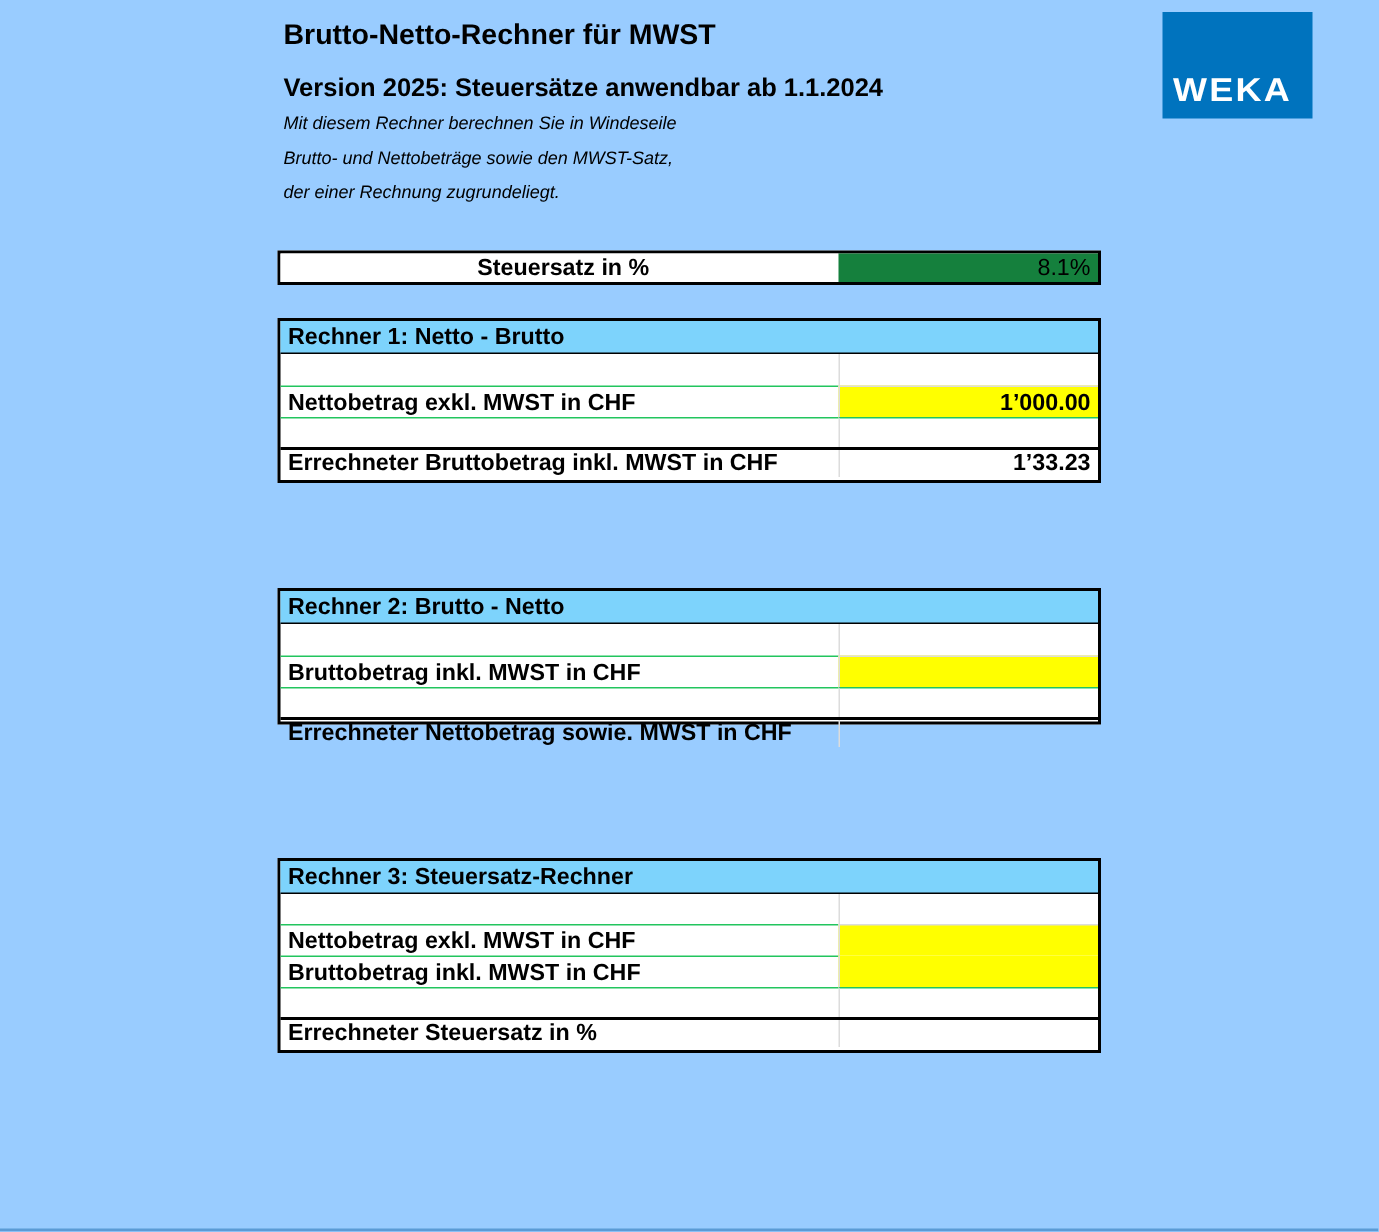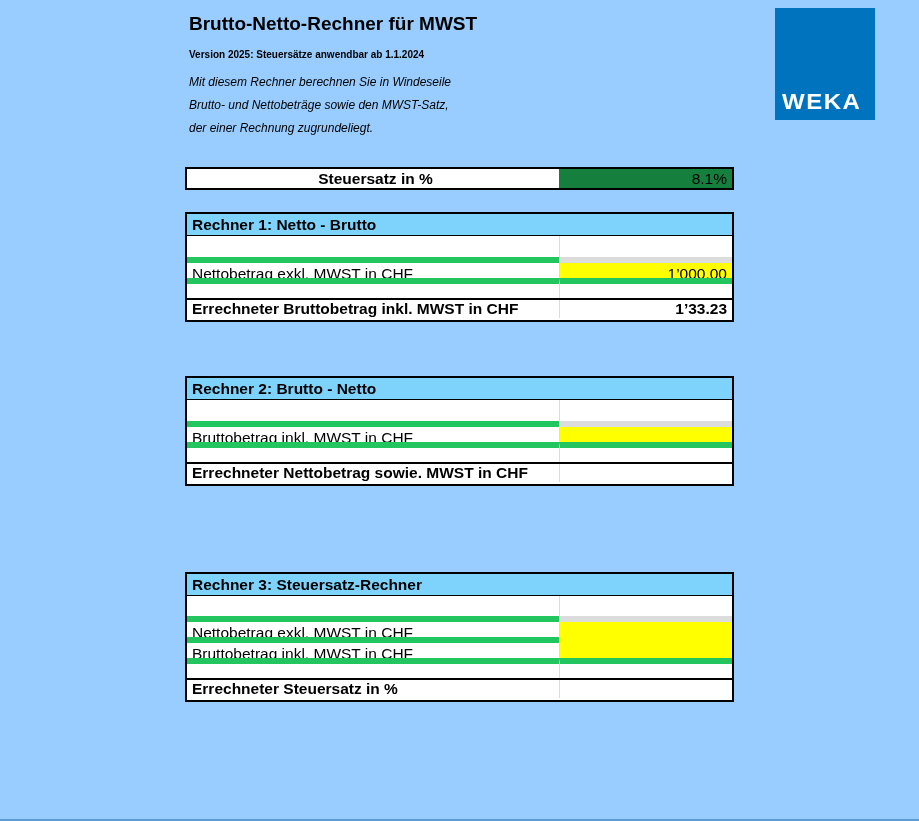--- a/index.html
+++ b/index.html
@@ -12,31 +12,31 @@
     overflow:hidden;
   }
 
   
   .page-title {
     position:absolute; left:189px; top:13px;
     font-size:19px; font-weight:bold; white-space:nowrap;
   }
   .subtitle {
     position:absolute; left:189px; top:49px;
-    font-size:10px; font-weight:bold; white-space:nowrap;
+    font-size:17px; font-weight:bold; white-space:nowrap;
   }
   .description {
     position:absolute; left:189px; top:71px;
     font-size:12px; line-height:23px; white-space:nowrap;font-style:italic;
   }
 
   
   .logo {
     position:absolute; left:775px; top:8px;
-    width:100px; height:112px; background:#0073BE;
+    width:100px; height:71px; background:#0073BE;
     display:flex; align-items:flex-end;
   }
   .logo-text {
     color:#fff; font-weight:bold; font-size:24px;
     letter-spacing:1.5px; padding:0 0 6px 7px;
     transform:scaleY(0.92); transform-origin:bottom;
   }
 
   
   .sheet-table {
@@ -56,29 +56,29 @@
   .calc { }
   .calc-header {
     height:22px; line-height:21px; background:#7dd3fc;
     border-bottom:1px solid #000; font-weight:bold; padding-left:5px;
   }
   .crow { display:flex; }
   .h21 { height:21px; line-height:21px; }
   .h20 { height:20px; line-height:20px; }
   .crow .lbl { width:372px; padding-left:5px; }
   .crow .val { flex:1; border-left:1px solid #DCDCDC; text-align:right; padding-right:5px; }
-  .cell-bt { border-top:6px solid #22c55e; }
+  .cell-bt { border-top:1px solid #22c55e;font-weight:bold; }
   .yellow { background:#FFFF00; }
   .yellow.cell-bt { border-top-color:#DCDCDC; }
   .yellow-cont { background:#FFFF00; } 
   .result-row { border-top:2px solid #000; height:20px; line-height:18px; }
   .result-row .lbl, .result-row .val { font-weight:bold; }
 
   #calc1 { top:212px; height:110px; }
-  #calc2 { top:376px; height:110px; }
+  #calc2 { top:392px; height:91px; }
   #calc3 { top:572px; height:130px; }
 
   .bottom-edge {
     position:absolute; left:0; bottom:0; width:919px; height:2px;
     background:#5B9BD5;
   }
 </style>
 </head>
 <body>
 

